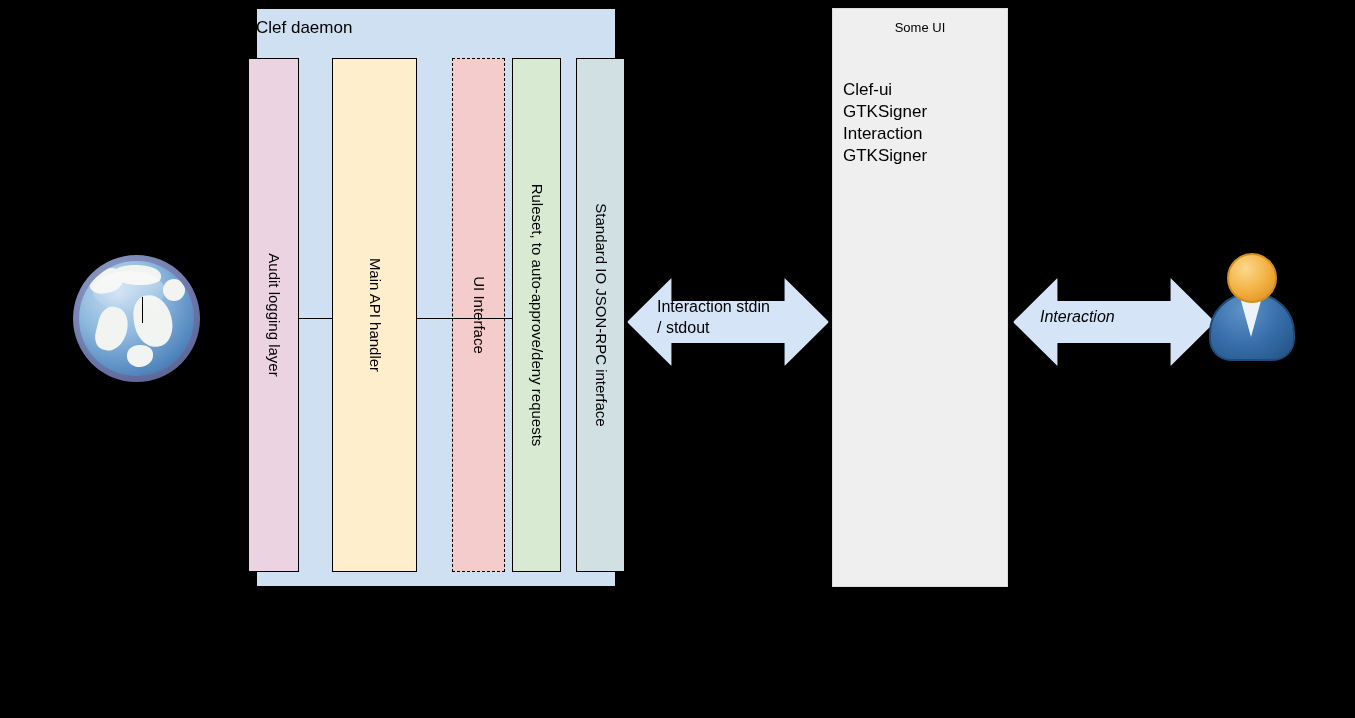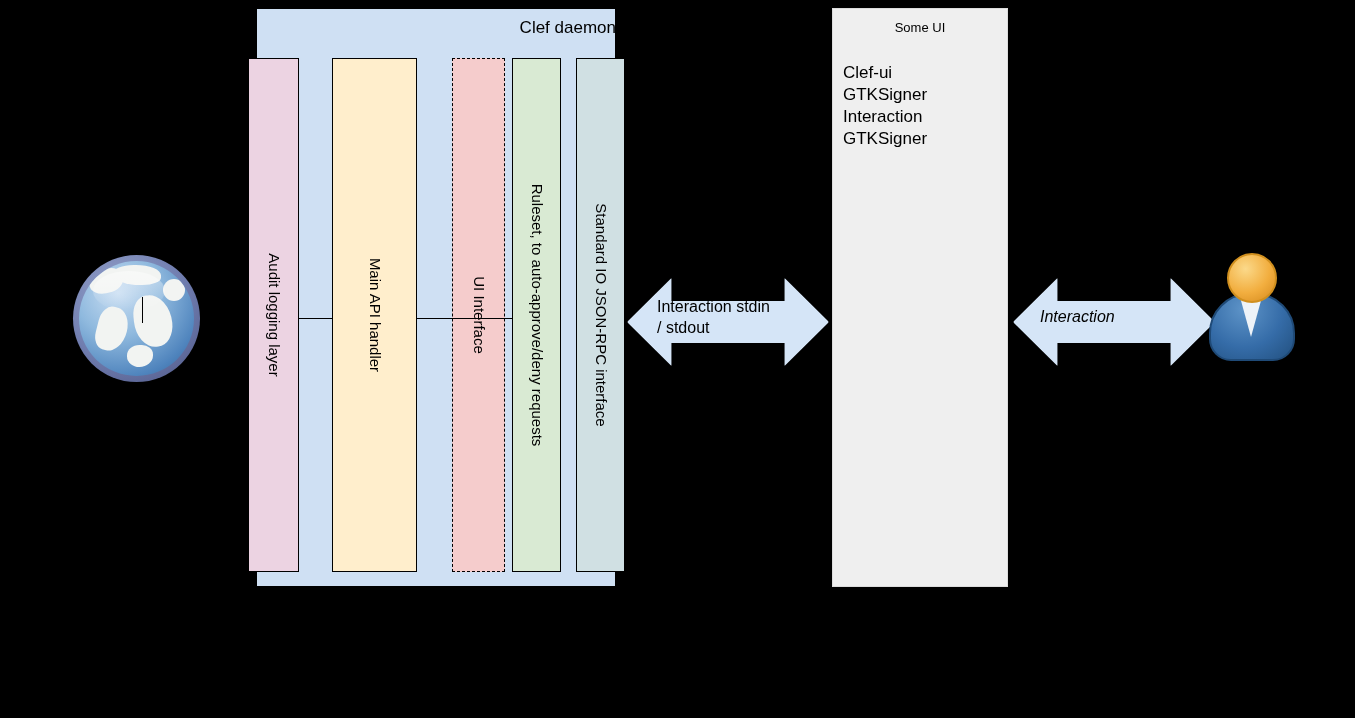--- a/index.html
+++ b/index.html
@@ -14,21 +14,21 @@
   
   .abs{position:absolute;box-sizing:border-box;}
 
   
   #clef-container{
     left:256px;top:8px;width:360px;height:579px;
     background:#cfe0f3;border:1px solid #000;
   }
   #clef-title{
     position:absolute;left:256px;top:17px;width:360px;
-    text-align:right;font-size:17px;line-height:22px;color:#000;
+    text-align:left;font-size:17px;line-height:22px;color:#000;
   }
 
   
   .col{
     position:absolute;top:58px;height:514px;
     border:1px solid #000;box-sizing:border-box;
     overflow:hidden;
   }
   .col .vlabel{
     position:absolute;left:50%;top:50%;
@@ -50,21 +50,21 @@
   
   #someui-box{
     left:832px;top:8px;width:176px;height:579px;
     background:#efefef;border:1px solid #dcdcdc;
   }
   #someui-title{
     position:absolute;left:832px;top:17px;width:176px;
     text-align:center;font-size:13px;line-height:22px;color:#000;
   }
   #someui-list{
-    position:absolute;left:843px;top:62px;width:160px;
+    position:absolute;left:843px;top:79px;width:160px;
     font-size:17px;line-height:22px;color:#000;
   }
   #someui-list div{white-space:nowrap;}
 
   
   .dblarrow{
     position:absolute;top:278px;width:200px;height:86px;
     background:#d5e5f7;
     border:1px solid #000;
     clip-path:polygon(0% 50%, 22% 0%, 22% 26%, 78% 26%, 78% 0%,

